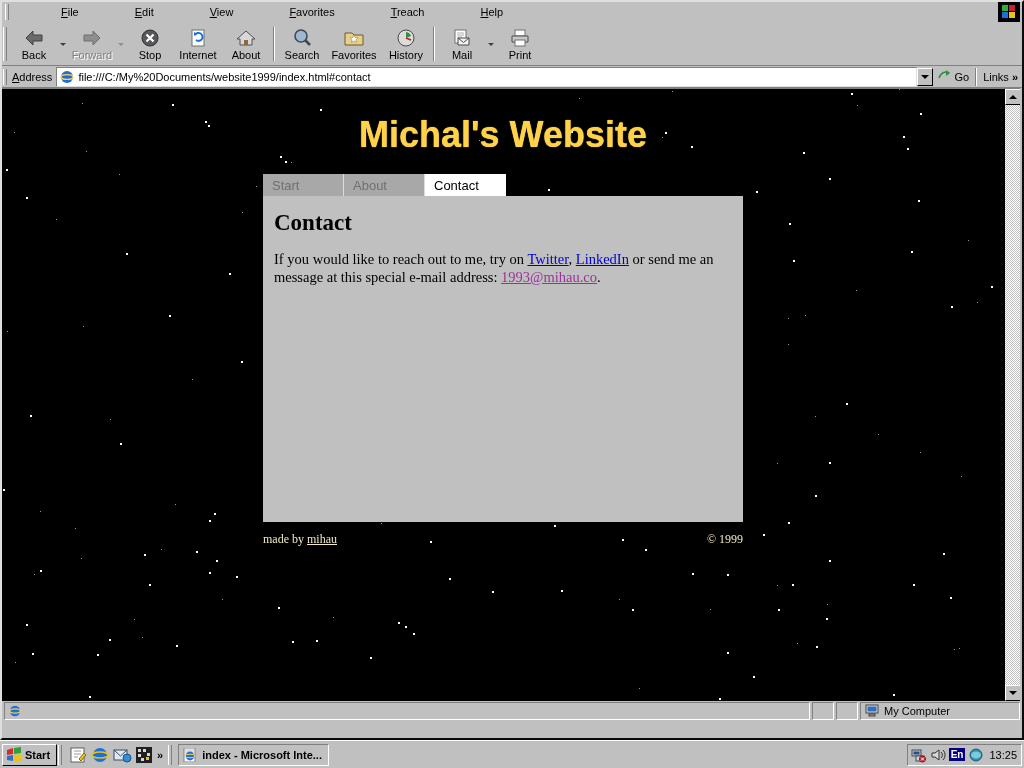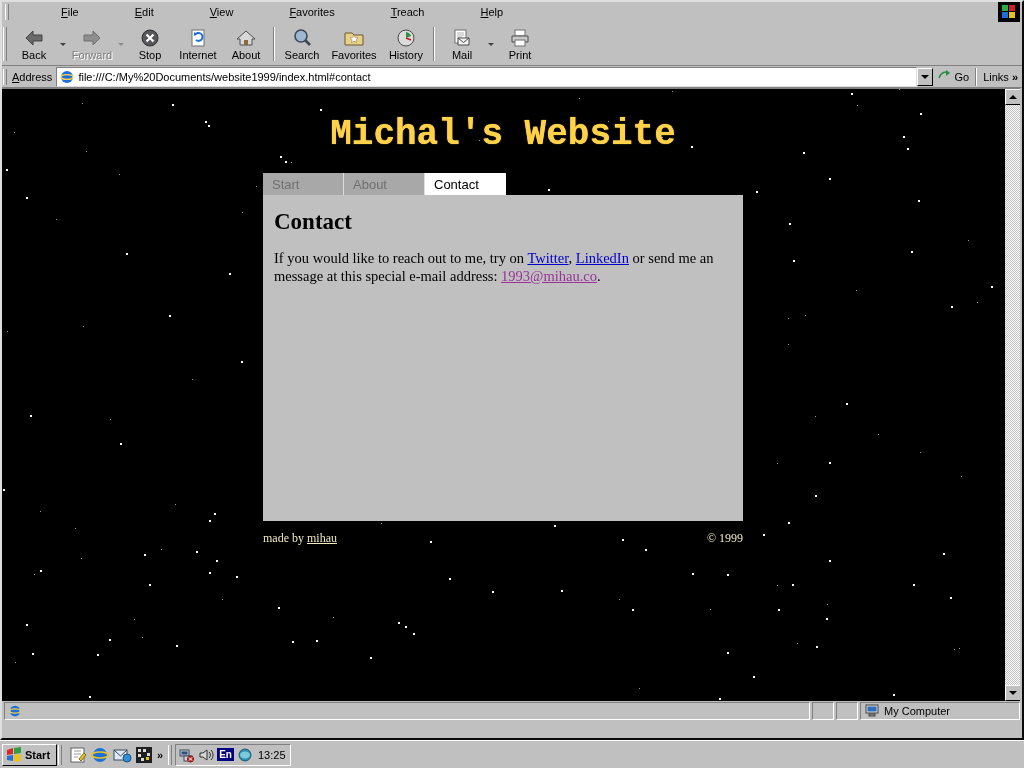--- a/index.html
+++ b/index.html
@@ -136,21 +136,21 @@
     position: relative; flex: 1; height: 100%; background: #000; overflow: hidden;
   }
   #stars { position: absolute; inset: 0; pointer-events: none; }
   #stars i { position: absolute; background: #ffffff; width: 2px; height: 2px; display: block; }
   #stars i.dim { background: #9a9a9a; width: 1px; height: 1px; }
 
   
   #page-inner { position: relative; z-index: 2; width: 100%; padding-top: 25px; }
   #site-title {
     text-align: center; color: #ffd24a; font-weight: bold; font-size: 36px;
-    font-family: Liberation Mono, monospace; letter-spacing: 0px; margin: 0;
+    font-family: Liberation Sans, sans-serif; letter-spacing: 0px; margin: 0;
     text-shadow: 0 0 1px #ffd24a;
   }
   #site-tagline {
     text-align: center; color: #f5ecc0; font-style: italic; font-size: 15px;
     font-family: "Liberation Serif", serif; margin: 14px 0 0 0;
   }
 
   #tabstrip { width: 480px; margin: 18px auto 0 auto; display: flex; height: 22px; }
   .tab {
     height: 22px; background: #a8a8a8; color: #707070;
@@ -706,20 +706,33 @@
         <rect x="2" y="2" width="16" height="16" fill="#202020"></rect>
         <path d="M4 4 h3 v3 h-3 z M9 4 h3 v3 h-3 z M4 9 h3 v3 h-3 z M13 8 h3 v3 h-3 z M7 13 h3 v3 h-3 z" fill="#d8d8d8"></path>
         <path d="M12 12 h3 v3 h-3 z" fill="#e8c21e"></path>
       </svg>
     </span>
     <span class="qchev">»</span>
   </div>
 
   <div class="grip" style="height:20px"></div>
 
+  <div id="tasklist">
+    <div class="task-btn">
+      <span class="ticon">
+        <svg width="16" height="14" viewBox="0 0 16 14">
+          <rect x="2" y="0" width="11" height="14" fill="#ffffff" stroke="#808080"></rect>
+          <path d="M3 2 h9 M3 4 h9 M3 6 h6" stroke="#c0c0c0"></path>
+          <circle cx="8" cy="8" r="4.4" fill="#1e6fd9"></circle>
+          <ellipse cx="8" cy="8" rx="4.8" ry="1.8" fill="none" stroke="#ffd24a"></ellipse>
+        </svg>
+      </span>
+      <span>index - Microsoft Inte...</span>
+    </div>
+  </div>
 
   <div id="tray">
     <span class="tricon">
       <svg width="16" height="16" viewBox="0 0 16 16">
         <rect x="1" y="3" width="9" height="6" fill="#b8c8d8" stroke="#404a54"></rect>
         <rect x="2.5" y="4.5" width="6" height="3" fill="#2f4f7f"></rect>
         <rect x="5" y="9" width="8" height="5" fill="#c8d4e0" stroke="#404a54"></rect>
         <circle cx="11.5" cy="12" r="3" fill="#d82a2a" stroke="#7a1414"></circle>
         <path d="M10 10.5 L13 13.5 M13 10.5 L10 13.5" stroke="#ffffff"></path>
       </svg>

